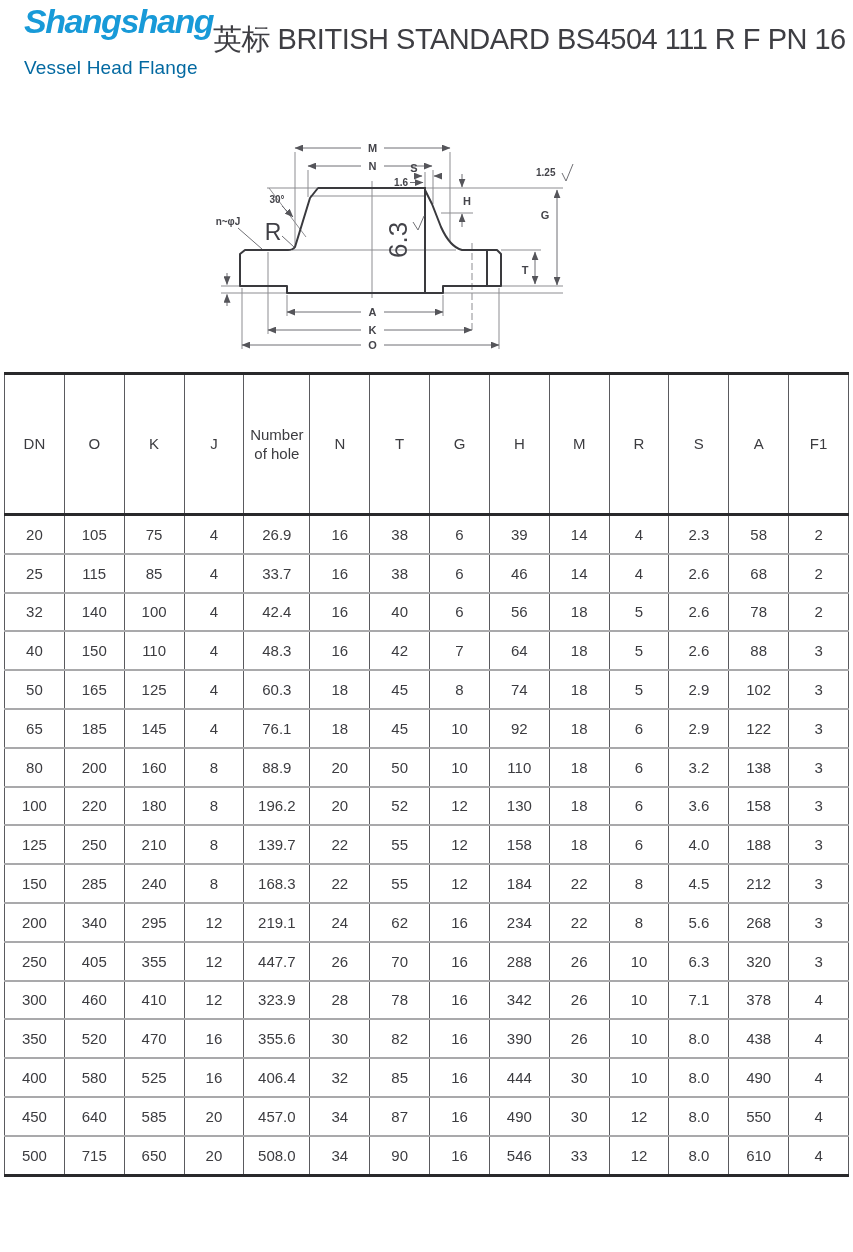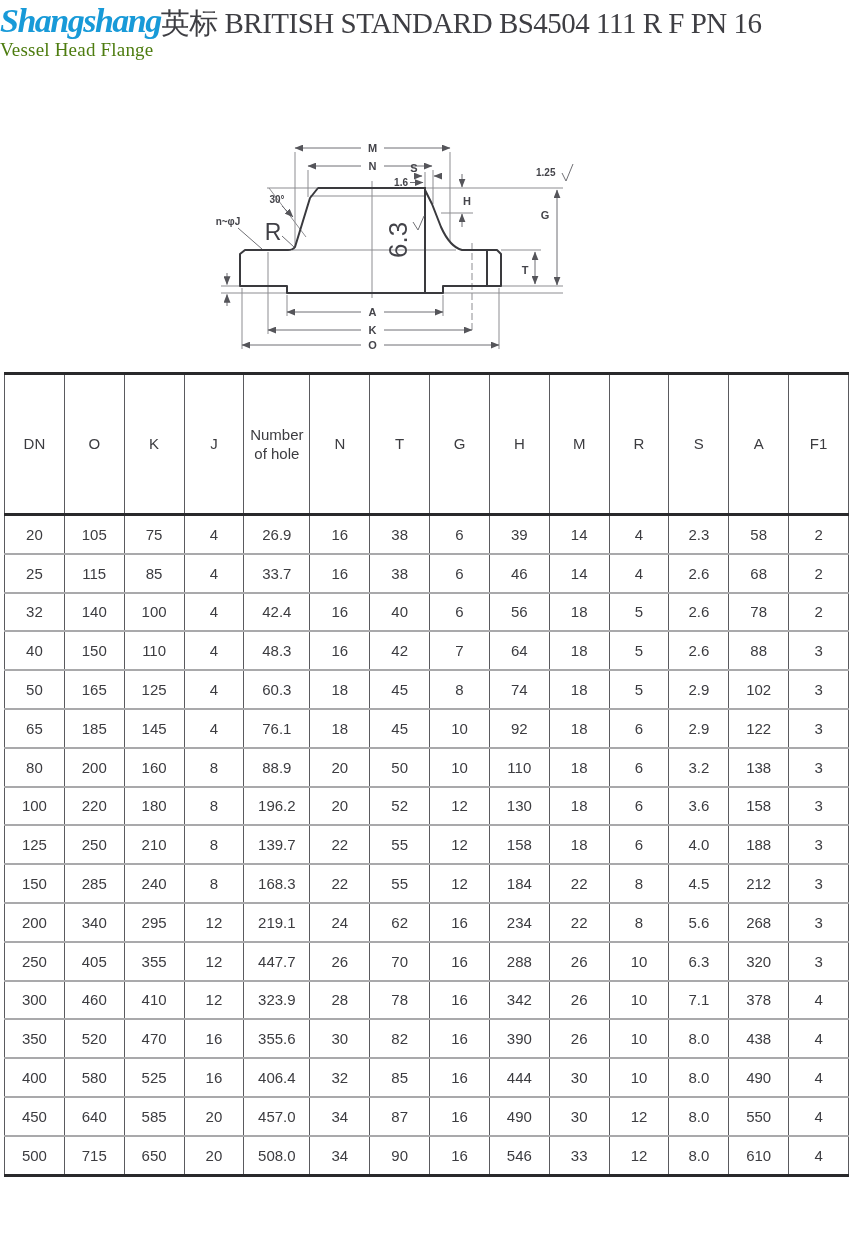--- a/index.html
+++ b/index.html
@@ -1,24 +1,24 @@
 <!DOCTYPE html>
 <html><head>
 <meta charset="utf-8">
 <style>
   html,body{margin:0;padding:0;}
   body{
     width:853px;height:1252px;background:#ffffff;position:relative;
     font-family:"Liberation Sans", sans-serif;color:#3c3c40;overflow:hidden;
   }
   
-  .header{position:absolute;top:4px;left:0;display:flex;align-items:flex-start;white-space:nowrap;font-family:Liberation Serif, serif;}
+  .header{position:absolute;top:4px;left:24px;display:flex;align-items:center;white-space:nowrap;}
   .logo{display:flex;flex-direction:column;line-height:1;}
   .logo-name{font-size:34px;font-weight:bold;font-style:italic;letter-spacing:-1.5px;color:#189ad8;}
-  .logo-sub{font-size:19px;color:#4d7c0f;letter-spacing:0.2px;margin-top:2px;}
+  .logo-sub{font-size:19px;color:#0369a1;letter-spacing:0.2px;margin-top:20px;}
   .doc-title{font-size:29px;color:#3e3e43;letter-spacing:-0.5px;margin-left:0;padding-bottom:1px;}
   
   .drawing{position:absolute;left:195px;top:126px;}
   .outline{stroke:#3a3a3e;stroke-width:2;fill:none;stroke-linejoin:round;stroke-linecap:round;}
   .thin{stroke:#8d8d91;stroke-width:1;fill:none;}
   .ext{stroke:#8d8d91;stroke-width:1;}
   .dim{stroke:#6f6f74;stroke-width:1;}
   .dash{stroke:#8d8d91;stroke-width:1;stroke-dasharray:7 3;}
   .lbl{fill:#44444a;font-size:11px;font-weight:bold;font-family:"Liberation Sans",sans-serif;}
   .lbl-sm{fill:#44444a;font-size:10px;font-weight:bold;font-family:"Liberation Sans",sans-serif;}

